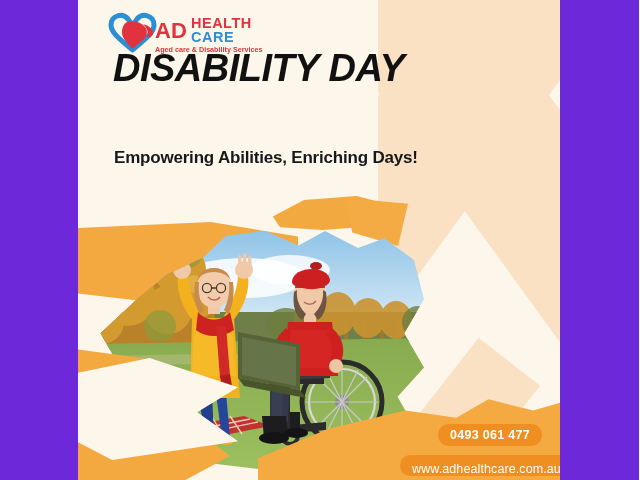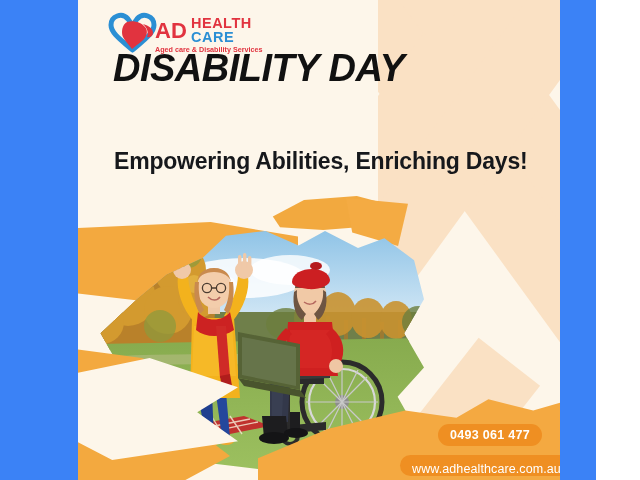--- a/index.html
+++ b/index.html
@@ -1,21 +1,22 @@
 <!DOCTYPE html>
 <html><head>
 <meta charset="utf-8">
 <title>AD Health Care — Disability Day Programs</title>
 <style>
   html,body{margin:0;padding:0;background:#ffffff;}
   body{width:640px;height:480px;overflow:hidden;font-family:"Liberation Sans",sans-serif;}
 
   #poster{
     position:absolute;left:0;top:0;width:596px;height:480px;
-    background:#3b82f6;
+    background:#6d28d9;
+    padding-left:43px;
   }
 
   
   #canvas{
     position:absolute;left:78px;top:0;width:482px;height:480px;
     background:#fdf6ea;
     overflow:hidden;
   }
 
   
@@ -46,21 +47,21 @@
     font-family:"Liberation Sans",sans-serif;
     font-weight:bold;font-style:italic;
     font-size:38px;line-height:0.98;letter-spacing:-0.5px;
     color:#111111;
     text-transform:uppercase;
   }
   #headline .l2{display:block;}
   #subhead{
     position:absolute;left:36px;top:148px;width:430px;
     font-family:"Liberation Sans",sans-serif;
-    font-weight:bold;font-size:23px;letter-spacing:-0.2px;
+    font-weight:bold;font-size:17px;letter-spacing:-0.2px;
     color:#16181c;
   }
 
   
   .brush{position:absolute;background:#f4a83d;}
   
   .bL{
     left:-10px;top:222px;width:230px;height:80px;
     background:#f3a93f;
     clip-path:polygon(0% 8%, 62% 0%, 100% 18%, 100% 74%, 36% 100%, 0% 88%);

